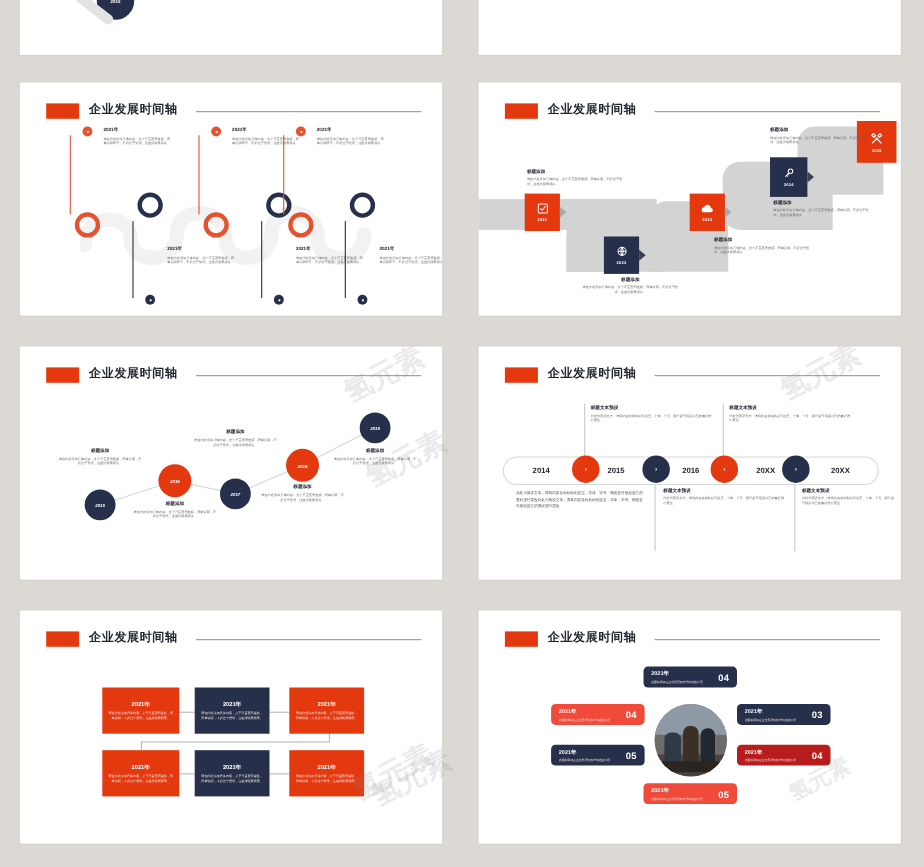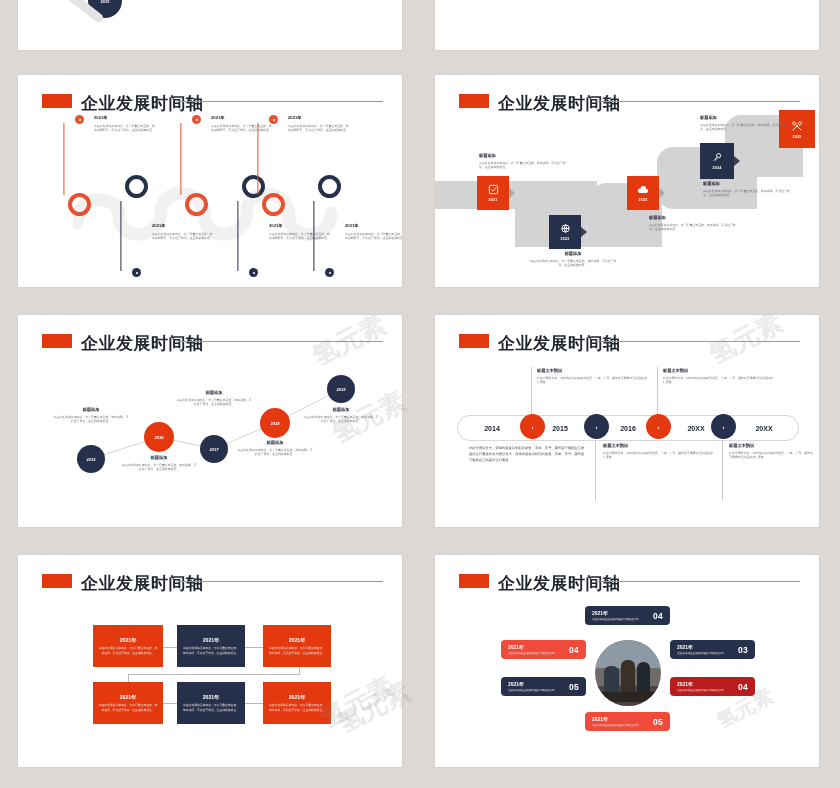--- a/index.html
+++ b/index.html
@@ -18,21 +18,21 @@
   .slide-inner{position:absolute;inset:0;}
 
   
   .s-head{position:absolute;left:6.2%;top:8%;right:5%;height:10%;}
   .s-head .blk{
     position:absolute;left:0;top:12%;width:9%;height:62%;
     background:#e4380f;
   }
   .s-head .ttl{
     position:absolute;left:11.5%;top:0;
-    font-size:17px;font-weight:700;color:#21262f;
+    font-size:11px;font-weight:700;color:#21262f;
     letter-spacing:.5px;white-space:nowrap;
     font-family:"DejaVu Sans",sans-serif;
   }
   .s-head .rule{
     position:absolute;left:40%;right:0;top:42%;
     height:1px;background:#9a9a9a;
   }
 
   
   .t-title{font-size:4.2px;font-weight:700;color:#21262f;line-height:1.35;}

